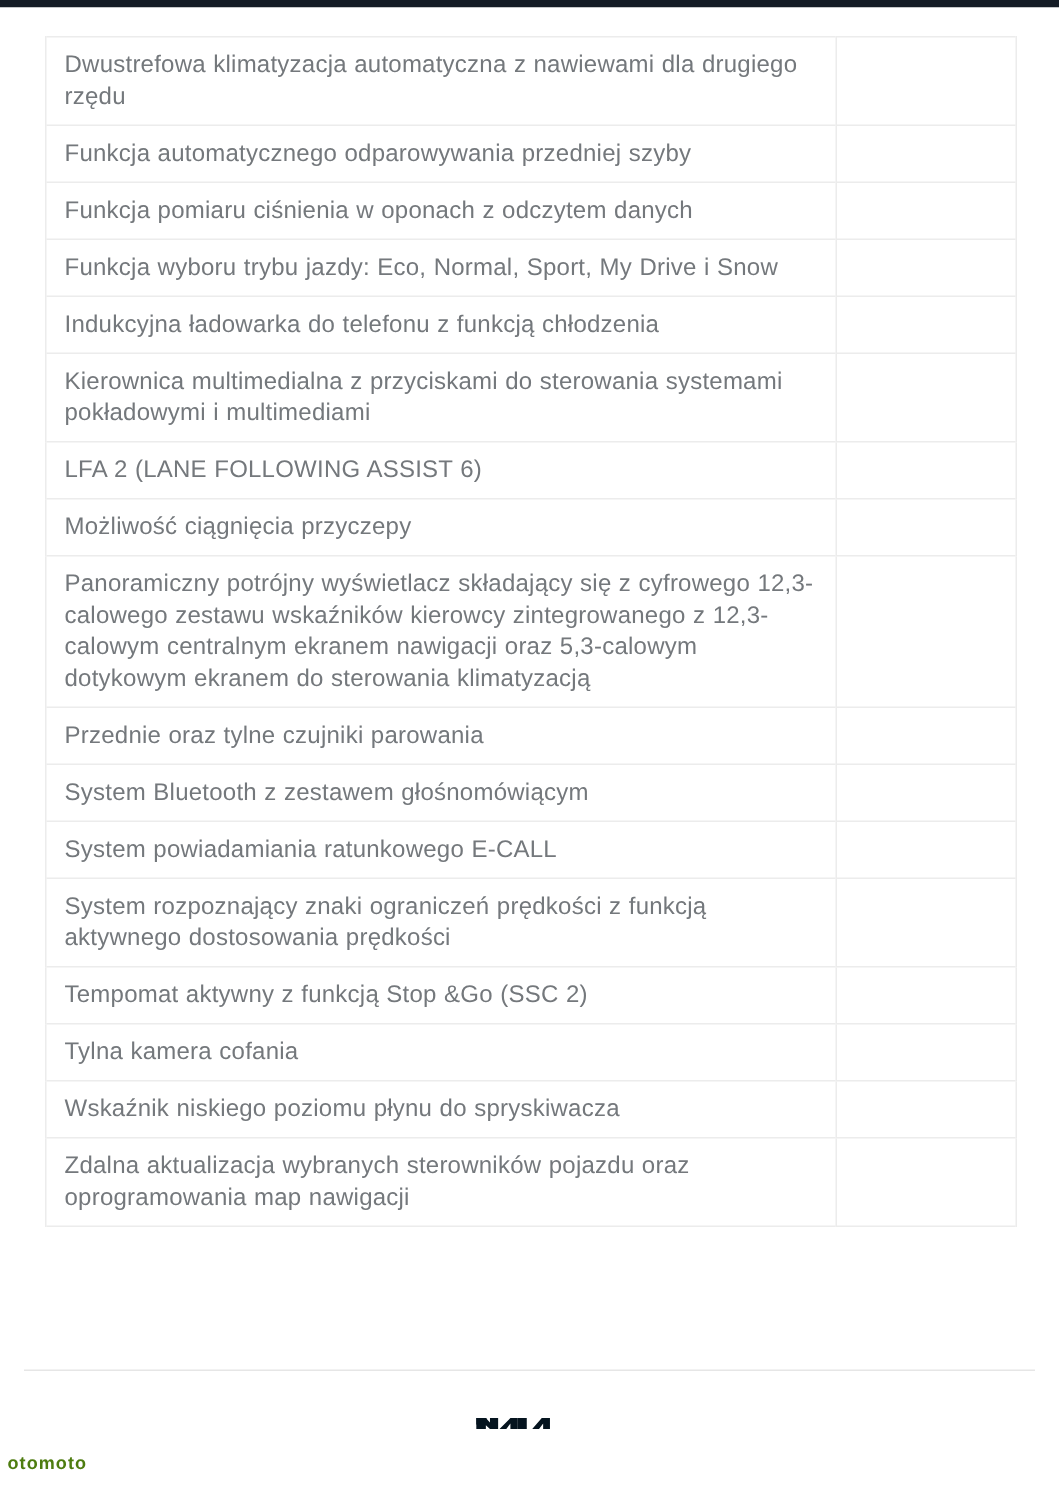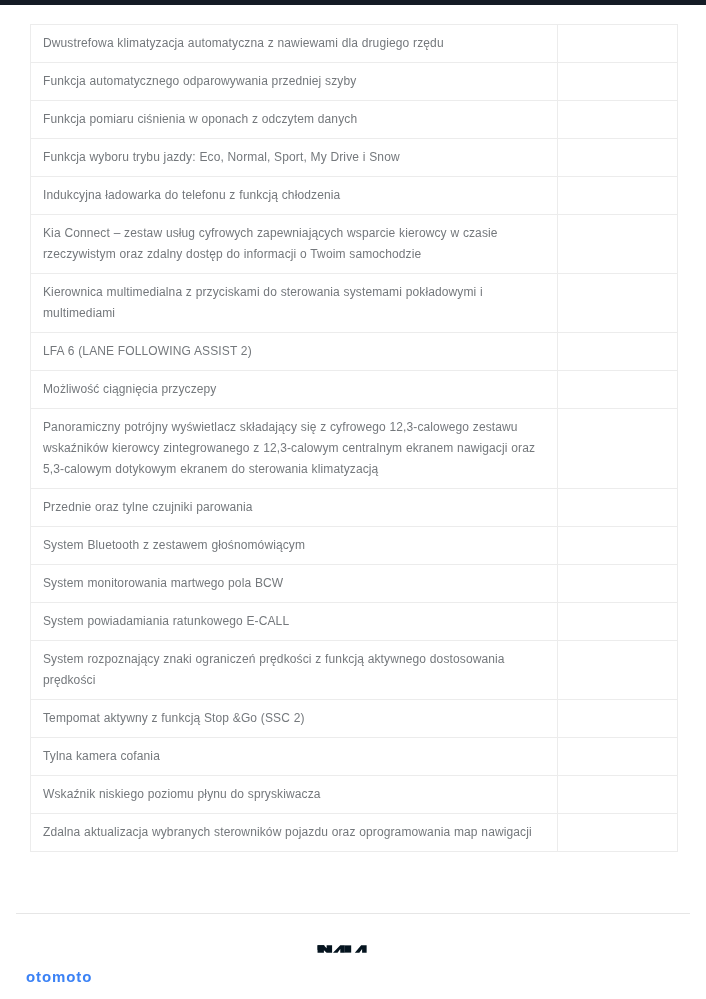--- a/index.html
+++ b/index.html
@@ -59,21 +59,21 @@
   .features-table td {
     padding: 0;
     vertical-align: middle;
     background: #ffffff;
   }
 
   td.feature-name {
     border-left: 1px solid #ececec;
     border-right: 1px solid #ececec;
     padding: 8px 12px 8px 12px;
-    font-size: 12px;
+    font-size: 16px;
     line-height: 21px;
     letter-spacing: 0.01em;
     color: #74787c;
     word-spacing: 0.02em;
   }
   td.feature-mark {
     border-right: 1px solid #ececec;
   }
 
   
@@ -98,25 +98,25 @@
     width: 74px;
     height: 20px;
     line-height: 0;
   }
   .brand-logo svg { display: block; width: 74px; height: 20px; }
 
   
   .watermark {
     position: absolute;
     top: 963px;
-    left: 26px;
-    font-size: 15px;
+    left: 5px;
+    font-size: 12px;
     letter-spacing: 0.06em;
     font-weight: 700;
-    color: #3b82f6;
+    color: #4d7c0f;
     text-shadow: 0 0 1px rgba(0,0,0,0.035);
     user-select: none;
   }
 </style>
 </head>
 <body>
 
 <div class="top-bar"></div>
 
 <div class="sheet">
@@ -141,49 +141,41 @@
         </tr>
         <tr>
           <td class="feature-name">Funkcja wyboru trybu jazdy: Eco, Normal, Sport, My Drive i Snow</td>
           <td class="feature-mark"></td>
         </tr>
         <tr>
           <td class="feature-name">Indukcyjna ładowarka do telefonu z funkcją chłodzenia</td>
           <td class="feature-mark"></td>
         </tr>
         <tr>
-          <td class="feature-name">Kia Connect – zestaw usług cyfrowych zapewniających wsparcie kierowcy w czasie rzeczywistym oraz zdalny dostęp do informacji o Twoim samochodzie</td>
-          <td class="feature-mark"></td>
-        </tr>
-        <tr>
           <td class="feature-name">Kierownica multimedialna z przyciskami do sterowania systemami pokładowymi i multimediami</td>
           <td class="feature-mark"></td>
         </tr>
         <tr>
-          <td class="feature-name">LFA 6 (LANE FOLLOWING ASSIST 2)</td>
+          <td class="feature-name">LFA 2 (LANE FOLLOWING ASSIST 6)</td>
           <td class="feature-mark"></td>
         </tr>
         <tr>
           <td class="feature-name">Możliwość ciągnięcia przyczepy</td>
           <td class="feature-mark"></td>
         </tr>
         <tr>
           <td class="feature-name">Panoramiczny potrójny wyświetlacz składający się z cyfrowego 12,3-calowego zestawu wskaźników kierowcy zintegrowanego z 12,3-calowym centralnym ekranem nawigacji oraz 5,3-calowym dotykowym ekranem do sterowania klimatyzacją</td>
           <td class="feature-mark"></td>
         </tr>
         <tr>
           <td class="feature-name">Przednie oraz tylne czujniki parowania</td>
           <td class="feature-mark"></td>
         </tr>
         <tr>
           <td class="feature-name">System Bluetooth z zestawem głośnomówiącym</td>
-          <td class="feature-mark"></td>
-        </tr>
-        <tr>
-          <td class="feature-name">System monitorowania martwego pola BCW</td>
           <td class="feature-mark"></td>
         </tr>
         <tr>
           <td class="feature-name">System powiadamiania ratunkowego E-CALL</td>
           <td class="feature-mark"></td>
         </tr>
         <tr>
           <td class="feature-name">System rozpoznający znaki ograniczeń prędkości z funkcją aktywnego dostosowania prędkości</td>
           <td class="feature-mark"></td>
         </tr>

